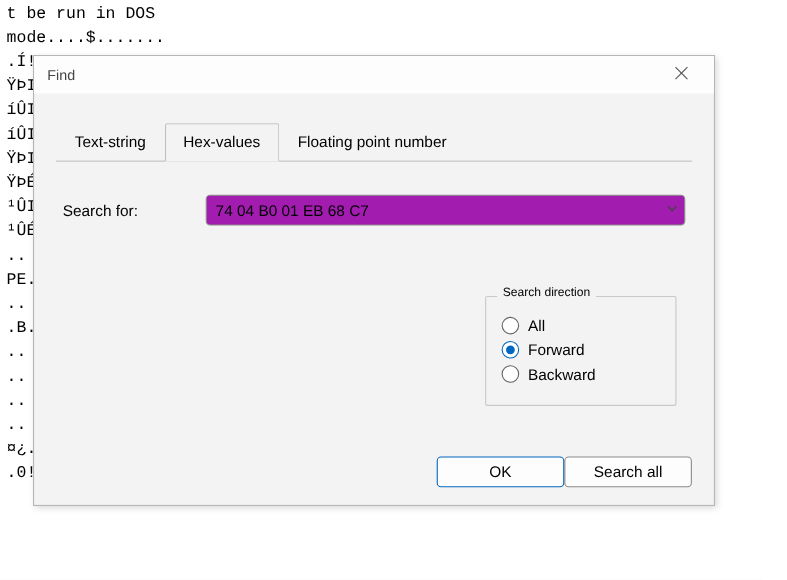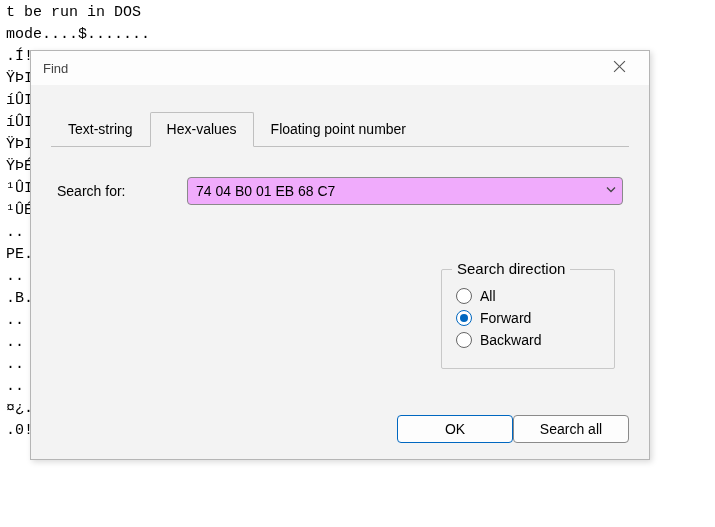--- a/index.html
+++ b/index.html
@@ -94,21 +94,21 @@
       position: relative;
     }
     .combo-input {
       width: 100%;
       height: 28px;
       border: 1px solid #8a8a8a;
       border-radius: 4px;
       padding: 0 28px 0 8px;
       font-size: 14px;
       font-family: inherit;
-      background: #f0abfc;
+      background: #a21caf;
     }
     .combo-chevron {
       position: absolute;
       right: 6px;
       top: 50%;
       transform: translateY(-50%);
       color: #444;
       pointer-events: none;
     }
     .combo-chevron svg { width: 12px; height: 12px; }
@@ -120,21 +120,21 @@
       border: 1px solid #c8c8c8;
       border-radius: 2px;
       padding: 12px 14px 14px 14px;
     }
     .group-title {
       position: absolute;
       top: -10px;
       left: 10px;
       background: #f3f3f3;
       padding: 0 5px;
-      font-size: 15px;
+      font-size: 11px;
     }
     .radio-row {
       display: flex;
       align-items: center;
       margin: 6px 0;
       cursor: pointer;
       font-size: 14px;
     }
     .radio {
       width: 16px; height: 16px;

